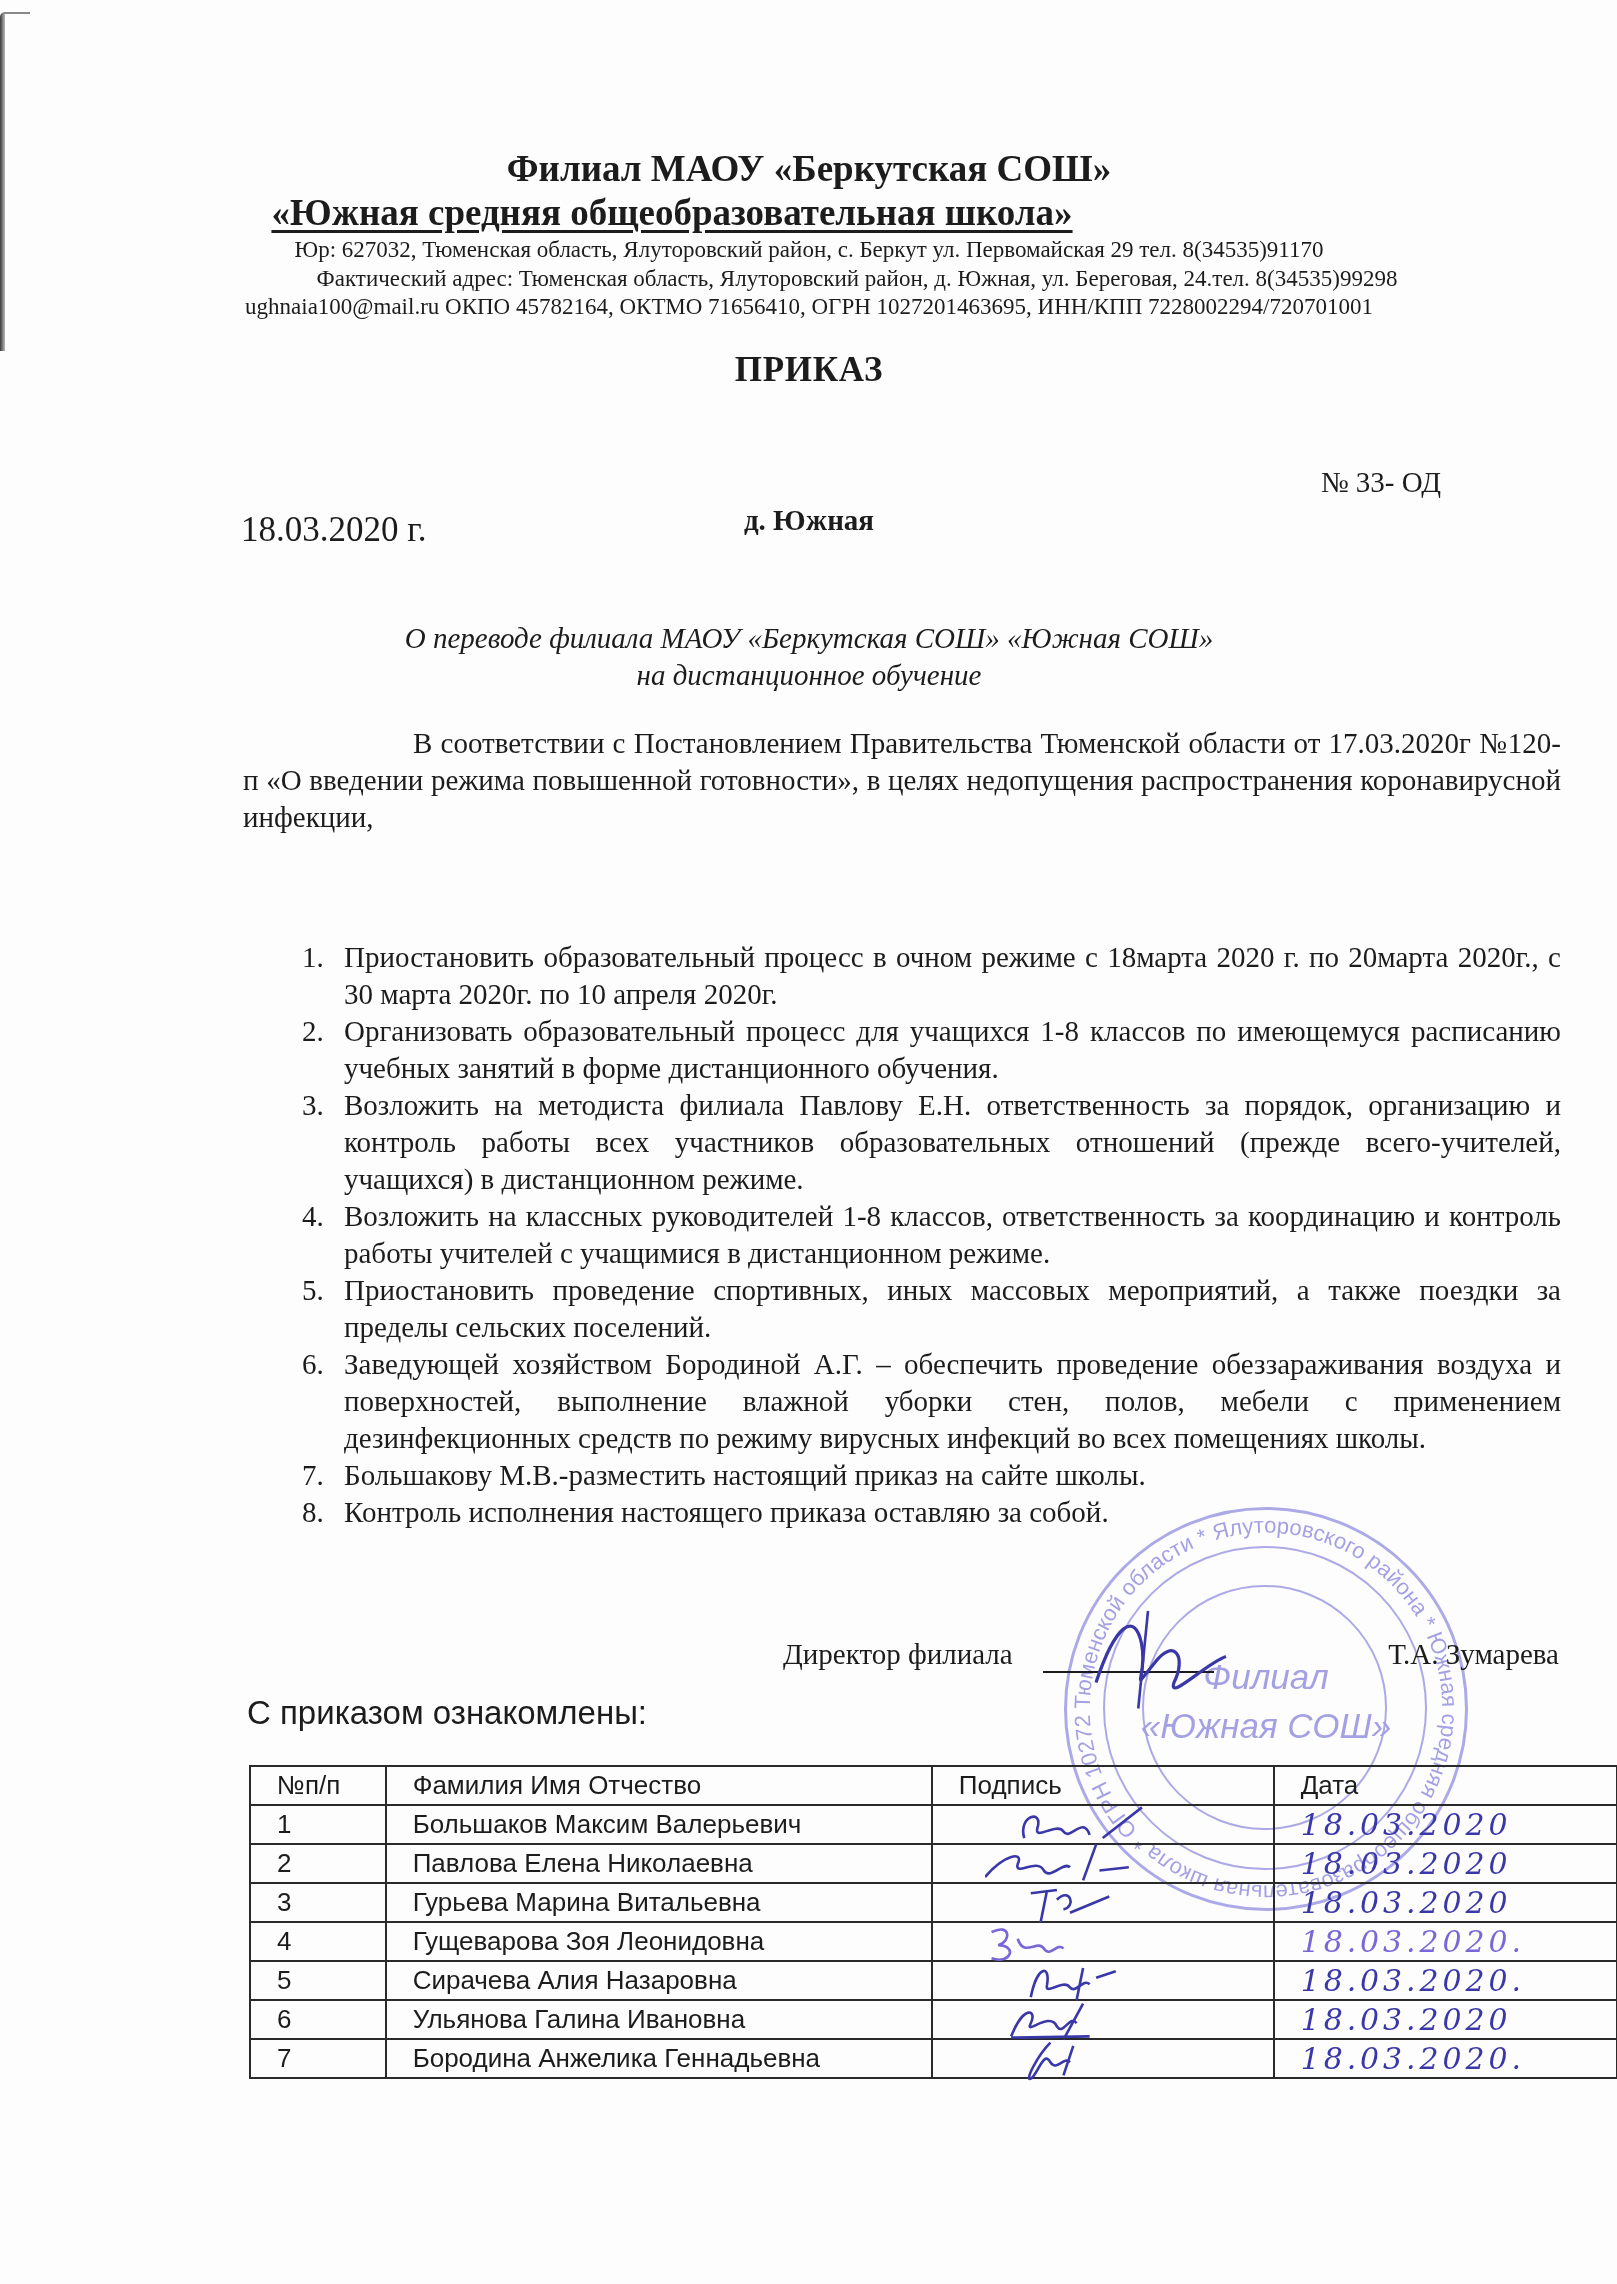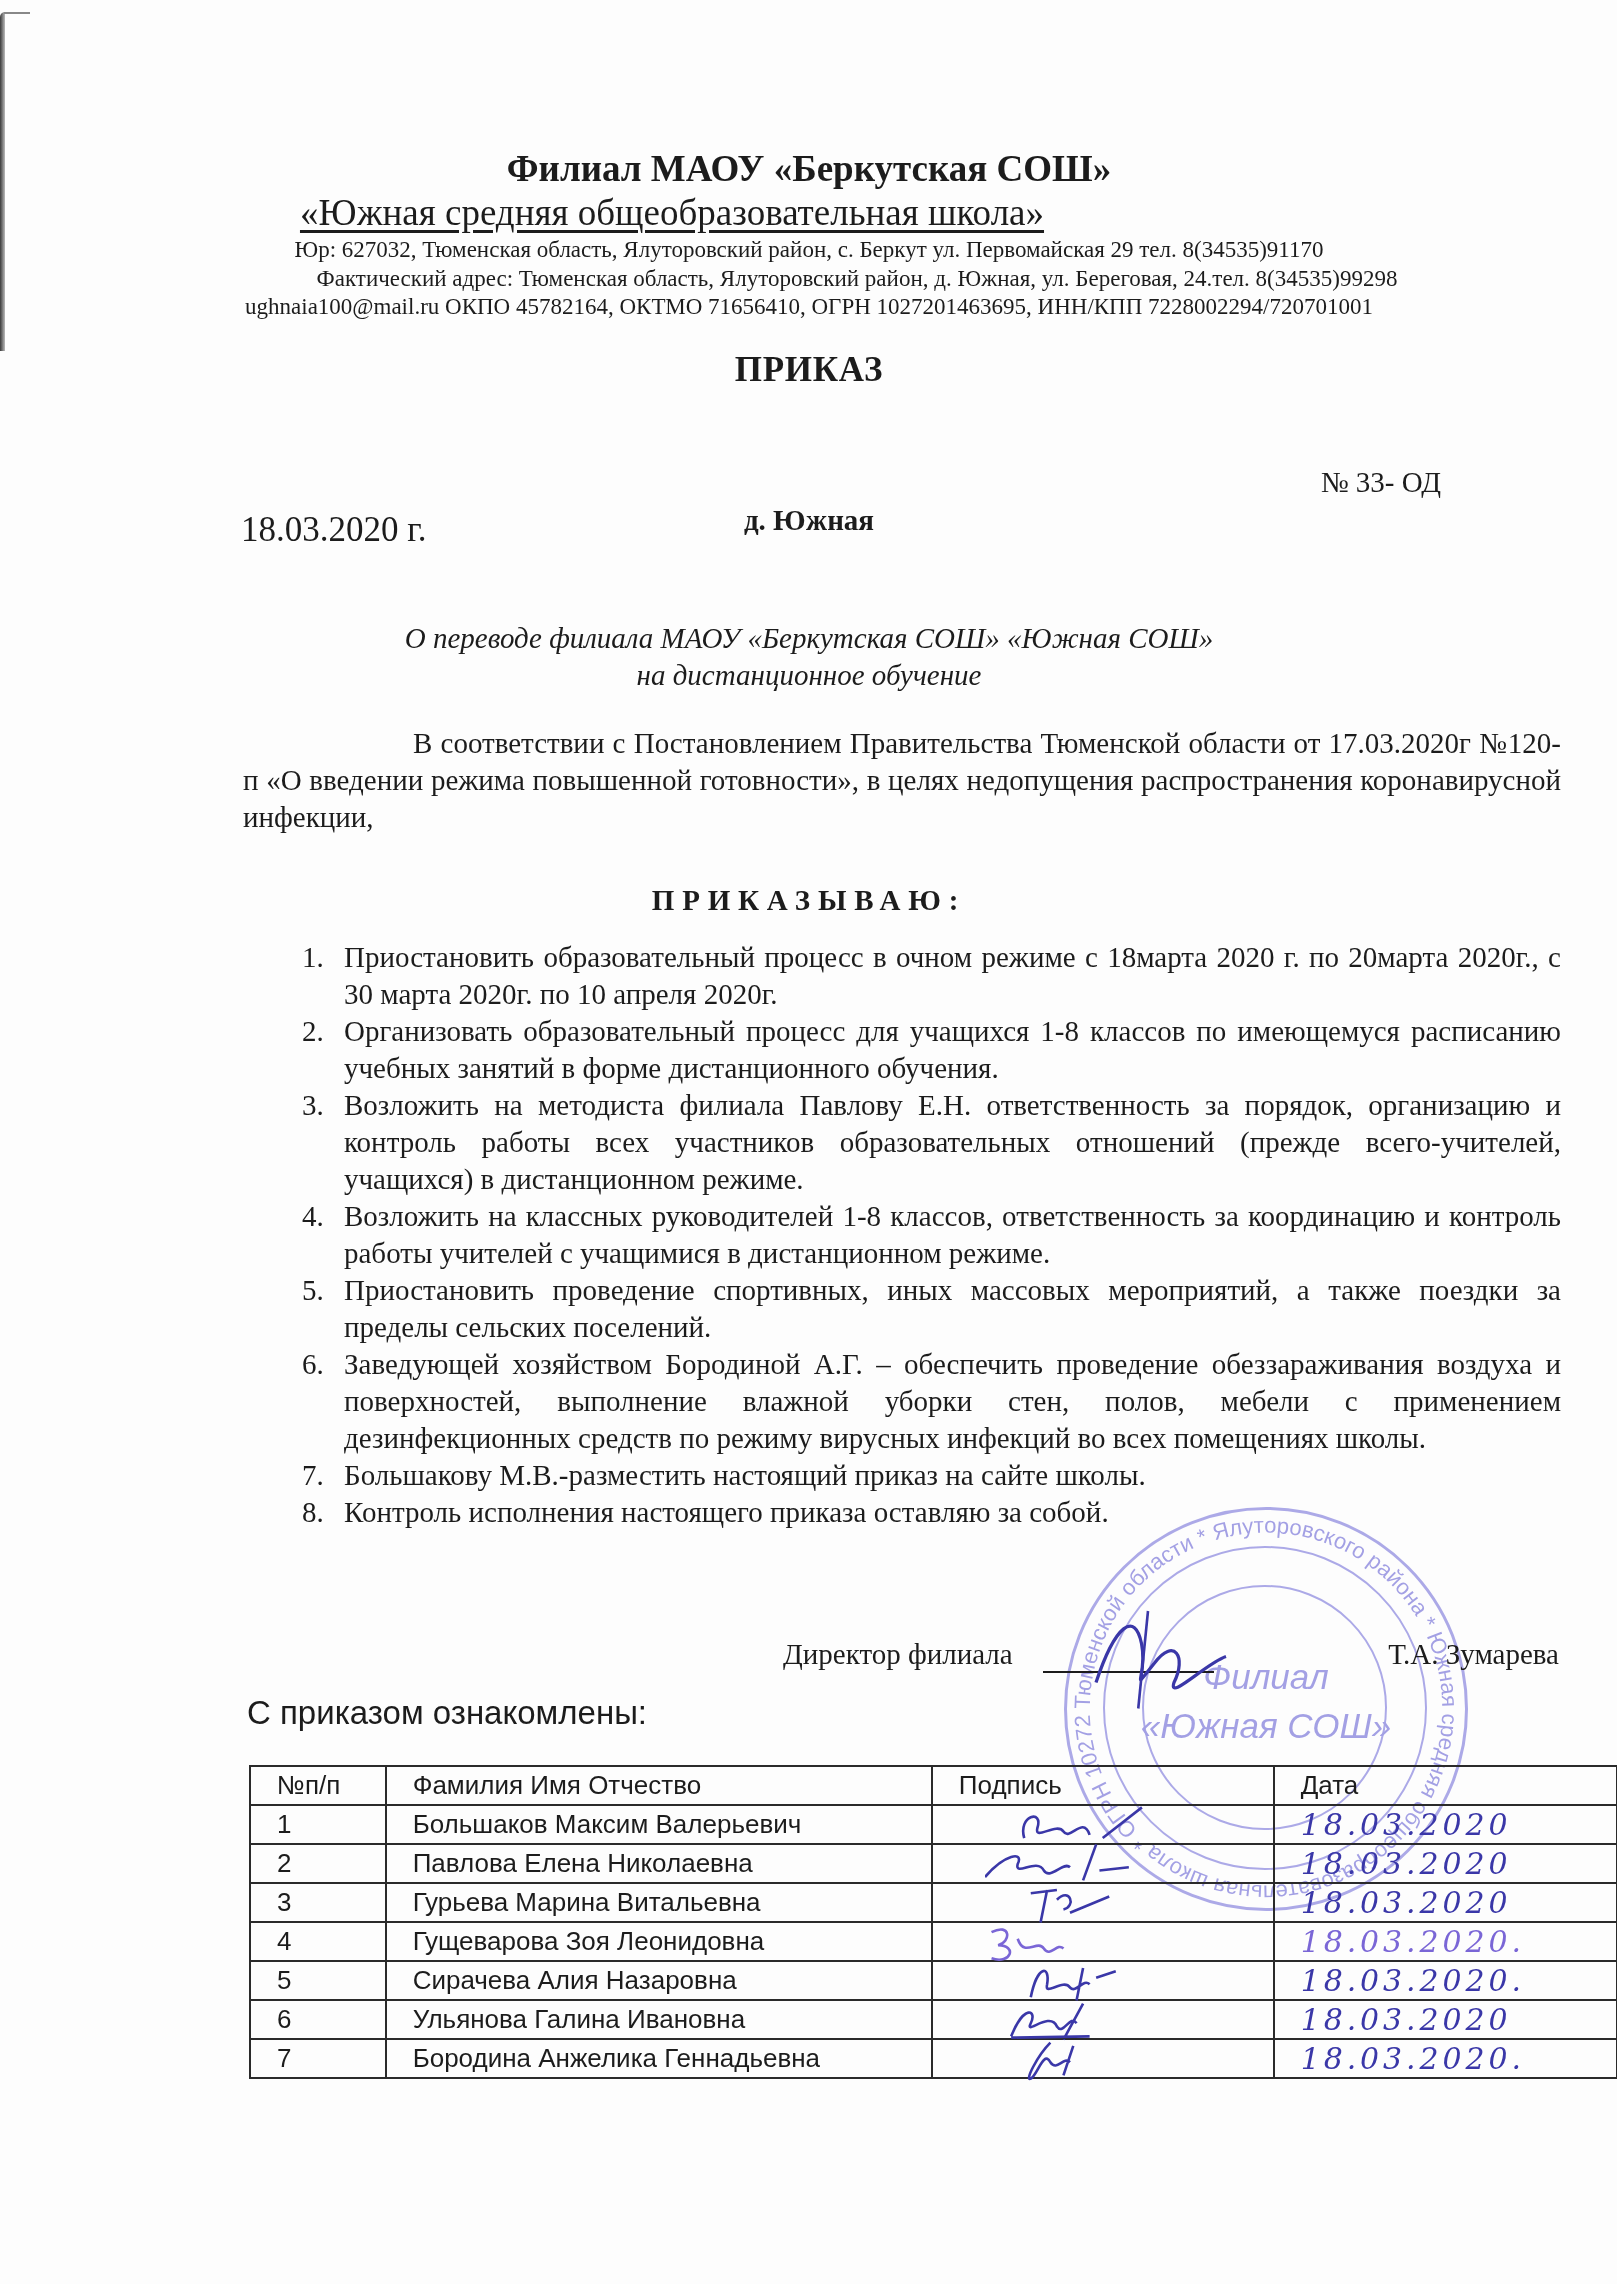--- a/index.html
+++ b/index.html
@@ -4,21 +4,21 @@
 <style>
   html, body { margin: 0; padding: 0; background: #ffffff; }
   body { width: 1618px; height: 2284px; position: relative; overflow: hidden; color: #1c1c1c; }
   .page { position: absolute; left: 0; top: 0; width: 1618px; height: 2284px; background: #fdfdfd; }
   .scan-edge { position: absolute; left: 0; top: 11.7px; width: 5.2px; height: 339px; background: linear-gradient(to right, #3a3a3a, #bbbbbb); border-top-left-radius: 9px; }
   .scan-edge-top { position: absolute; left: 3.9px; top: 11.7px; width: 26px; height: 2px; background: #888; }
   .serif { font-family: "Liberation Serif", "DejaVu Serif", serif; }
   .sans { font-family: "Liberation Sans", "DejaVu Sans", sans-serif; }
 
   .org1 { position: absolute; left: 0; width: 1618px; top: 147px; text-align: center; font-size: 37px; font-weight: bold; }
-  .org2 { position: absolute; left: 0; width: 1344px; top: 191px; text-align: center; font-size: 37px; font-weight: normal; }
+  .org2 { position: absolute; left: 0; width: 1344px; top: 191px; text-align: center; font-size: 37px; font-weight: bold; }
   .org2 span { text-decoration: underline; text-decoration-thickness: 3.3px; text-underline-offset: 5.2px; }
   .addr { position: absolute; left: 0; width: 1618px; text-align: center; font-size: 23px; line-height: 29px; }
   .addr1 { top: 235px; } .addr2 { top: 264px; padding-left: 48px; } .addr3 { top: 292px; }
   .email { }
 
   .order-title { position: absolute; left: 0; width: 1618px; top: 350px; text-align: center; font-size: 35px; font-weight: bold; letter-spacing: 0.7px; }
   .order-date { position: absolute; left: 241px; top: 466px; font-size: 35px; margin-top: 44px; }
   .order-num { position: absolute; right: 177px; top: 466px; font-size: 29px; }
   .order-place { position: absolute; left: 0; width: 1618px; top: 504px; text-align: center; font-size: 29px; font-weight: bold; }
 
@@ -76,21 +76,20 @@
   <div class="order-num serif">№ 33- ОД</div>
   <div class="order-place serif">д. Южная</div>
 
   <div class="subject serif">
     <div>О переводе филиала МАОУ «Беркутская СОШ» «Южная СОШ»</div>
     <div>на дистанционное обучение</div>
   </div>
 
   <div class="preamble serif">В соответствии с Постановлением Правительства Тюменской области от 17.03.2020г №120-п «О введении режима повышенной готовности», в целях недопущения распространения коронавирусной инфекции,</div>
 
-  <div class="decree serif">ПРИКАЗЫВАЮ:</div>
 
   <ol class="items serif">
     <li><span class="num">1.</span><span>Приостановить образовательный процесс в очном режиме с 18марта 2020 г. по 20марта 2020г., с 30 марта 2020г. по 10 апреля 2020г.</span></li>
     <li><span class="num">2.</span><span>Организовать образовательный процесс для учащихся 1-8 классов по имеющемуся расписанию учебных занятий в форме дистанционного обучения.</span></li>
     <li><span class="num">3.</span><span>Возложить на методиста филиала Павлову Е.Н. ответственность за порядок, организацию и контроль работы всех участников образовательных отношений (прежде всего-учителей, учащихся) в дистанционном режиме.</span></li>
     <li><span class="num">4.</span><span>Возложить на классных руководителей 1-8 классов, ответственность за координацию и контроль работы учителей с учащимися в дистанционном режиме.</span></li>
     <li><span class="num">5.</span><span>Приостановить проведение спортивных, иных массовых мероприятий, а также поездки за пределы сельских поселений.</span></li>
     <li><span class="num">6.</span><span>Заведующей хозяйством Бородиной А.Г. – обеспечить проведение обеззараживания воздуха и поверхностей, выполнение влажной уборки стен, полов, мебели с применением дезинфекционных средств по режиму вирусных инфекций во всех помещениях школы.</span></li>
     <li><span class="num">7.</span><span>Большакову М.В.-разместить настоящий приказ на сайте школы.</span></li>
     <li><span class="num">8.</span><span>Контроль исполнения настоящего приказа оставляю за собой.</span></li>

